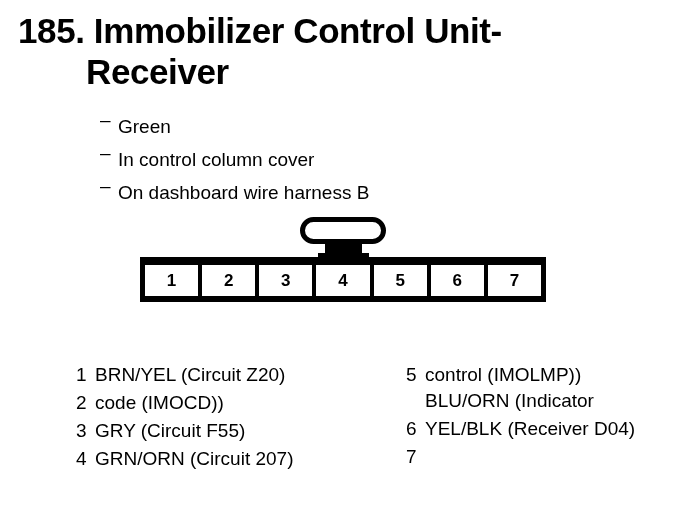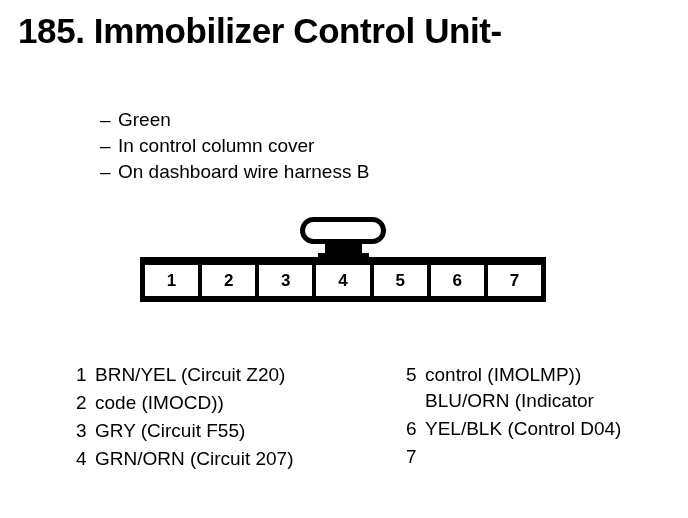--- a/index.html
+++ b/index.html
@@ -48,20 +48,21 @@
     font-size: 19px;
     line-height: 26px;
     white-space: nowrap;
   }
   .note-dash {
     width: 18px;
     flex: 0 0 18px;
   }
   .note-text {
     flex: 1 1 auto;
+    margin-top: 7px;
   }
 
   
   .connector-wrap {
     position: absolute;
     left: 140px;
     top: 217px;
     width: 406px;
     height: 86px;
   }
@@ -157,20 +158,21 @@
   }
   .legend-text .wrap-line {
     display: block;
   }
 </style>
 </head>
 <body>
 
 <div class="title-block">
   <div class="title-line">185. Immobilizer Control Unit-</div>
+  <div class="title-line indent">Receiver</div>
 </div>
 
 <div class="notes">
 
   <div class="note-row">
     <span class="note-dash">–</span>
     <span class="note-text">Green</span>
   </div>
 
   <div class="note-row">
@@ -243,21 +245,21 @@
       <span class="legend-num">5</span>
       <span class="legend-text">
         <span class="wrap-line">control (IMOLMP))</span>
         <span class="wrap-line">BLU/ORN (Indicator</span>
       </span>
     </div>
 
     <div class="legend-row">
       <span class="legend-num">6</span>
       <span class="legend-text">
-        <span class="wrap-line">YEL/BLK (Control D04)</span>
+        <span class="wrap-line">YEL/BLK (Receiver D04)</span>
       </span>
     </div>
 
     <div class="legend-row">
       <span class="legend-num">7</span>
       <span class="legend-text">
       </span>
     </div>
 
   </div>

